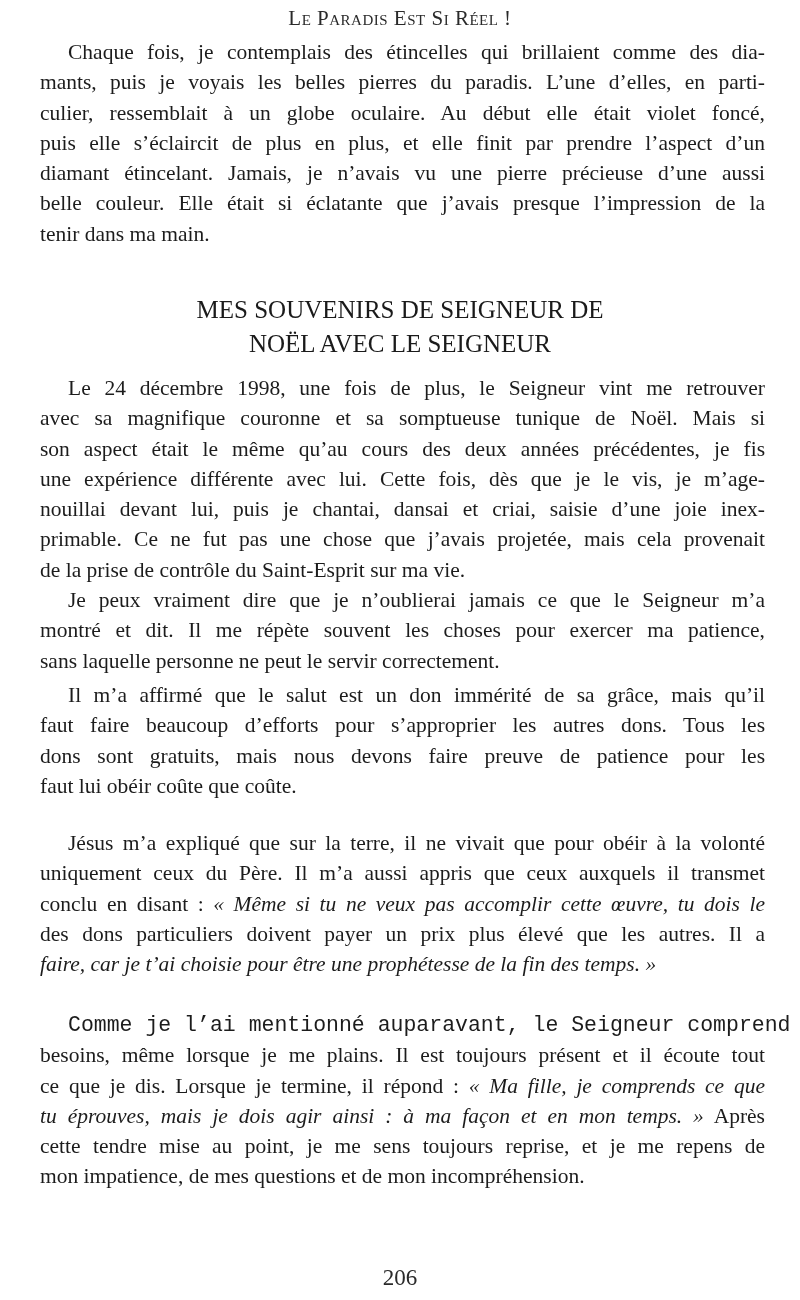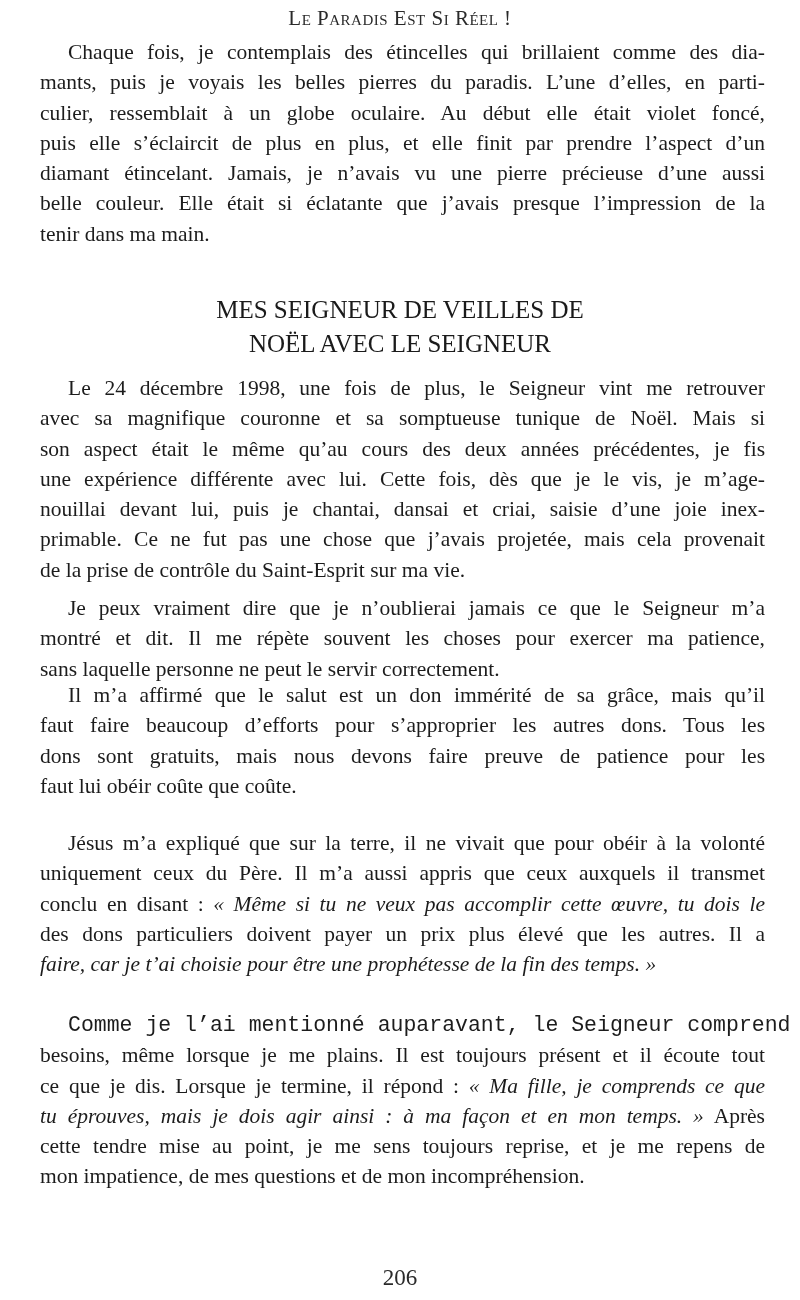--- a/index.html
+++ b/index.html
@@ -32,36 +32,36 @@
     <span class="line indent" style="word-spacing: 0px;">Chaque fois, je contemplais des étincelles qui brillaient comme des dia-</span>
     <span class="line" style="word-spacing: 0px;">mants, puis je voyais les belles pierres du paradis. L’une d’elles, en parti-</span>
     <span class="line" style="word-spacing: 0px;">culier, ressemblait à un globe oculaire. Au début elle était violet foncé,</span>
     <span class="line" style="word-spacing: 0px;">puis elle s’éclaircit de plus en plus, et elle finit par prendre l’aspect d’un</span>
     <span class="line" style="word-spacing: 0px;">diamant étincelant. Jamais, je n’avais vu une pierre précieuse d’une aussi</span>
     <span class="line" style="word-spacing: 0px;">belle couleur. Elle était si éclatante que j’avais presque l’impression de la</span>
     <span class="line last">tenir dans ma main.</span>
   </div>
 
   <div class="heading" style="top:293px;">
-    <span class="hl">MES SEIGNEUR DE VEILLES DE</span>
+    <span class="hl">MES SOUVENIRS DE SEIGNEUR DE</span>
     <span class="hl">NOËL AVEC LE SEIGNEUR</span>
   </div>
 
   <div class="block" style="top:373px;">
     <span class="line indent" style="word-spacing: 0px;">Le 24 décembre 1998, une fois de plus, le Seigneur vint me retrouver</span>
     <span class="line" style="word-spacing: 0px;">avec sa magnifique couronne et sa somptueuse tunique de Noël. Mais si</span>
     <span class="line" style="word-spacing: 0px;">son aspect était le même qu’au cours des deux années précédentes, je fis</span>
     <span class="line" style="word-spacing: 0px;">une expérience différente avec lui. Cette fois, dès que je le vis, je m’age-</span>
     <span class="line" style="word-spacing: 0px;">nouillai devant lui, puis je chantai, dansai et criai, saisie d’une joie inex-</span>
     <span class="line" style="word-spacing: 0px;">primable. Ce ne fut pas une chose que j’avais projetée, mais cela provenait</span>
     <span class="line last">de la prise de contrôle du Saint-Esprit sur ma vie.</span>
   </div>
 
   <div class="block" style="top:585px;">
-    <span class="line indent" style="word-spacing: 0px; margin-top: 8px;">Je peux vraiment dire que je n’oublierai jamais ce que le Seigneur m’a</span>
+    <span class="line indent" style="word-spacing: 0px;">Je peux vraiment dire que je n’oublierai jamais ce que le Seigneur m’a</span>
     <span class="line" style="word-spacing: 0px;">montré et dit. Il me répète souvent les choses pour exercer ma patience,</span>
     <span class="line last">sans laquelle personne ne peut le servir correctement.</span>
   </div>
 
   <div class="block" style="top:680px;">
     <span class="line indent" style="word-spacing: 0px;">Il m’a affirmé que le salut est un don immérité de sa grâce, mais qu’il</span>
     <span class="line" style="word-spacing: 0px;">faut faire beaucoup d’efforts pour s’approprier les autres dons. Tous les</span>
     <span class="line" style="word-spacing: 0px;">dons sont gratuits, mais nous devons faire preuve de patience pour les</span>
     <span class="line last">faut lui obéir coûte que coûte.</span>
   </div>

